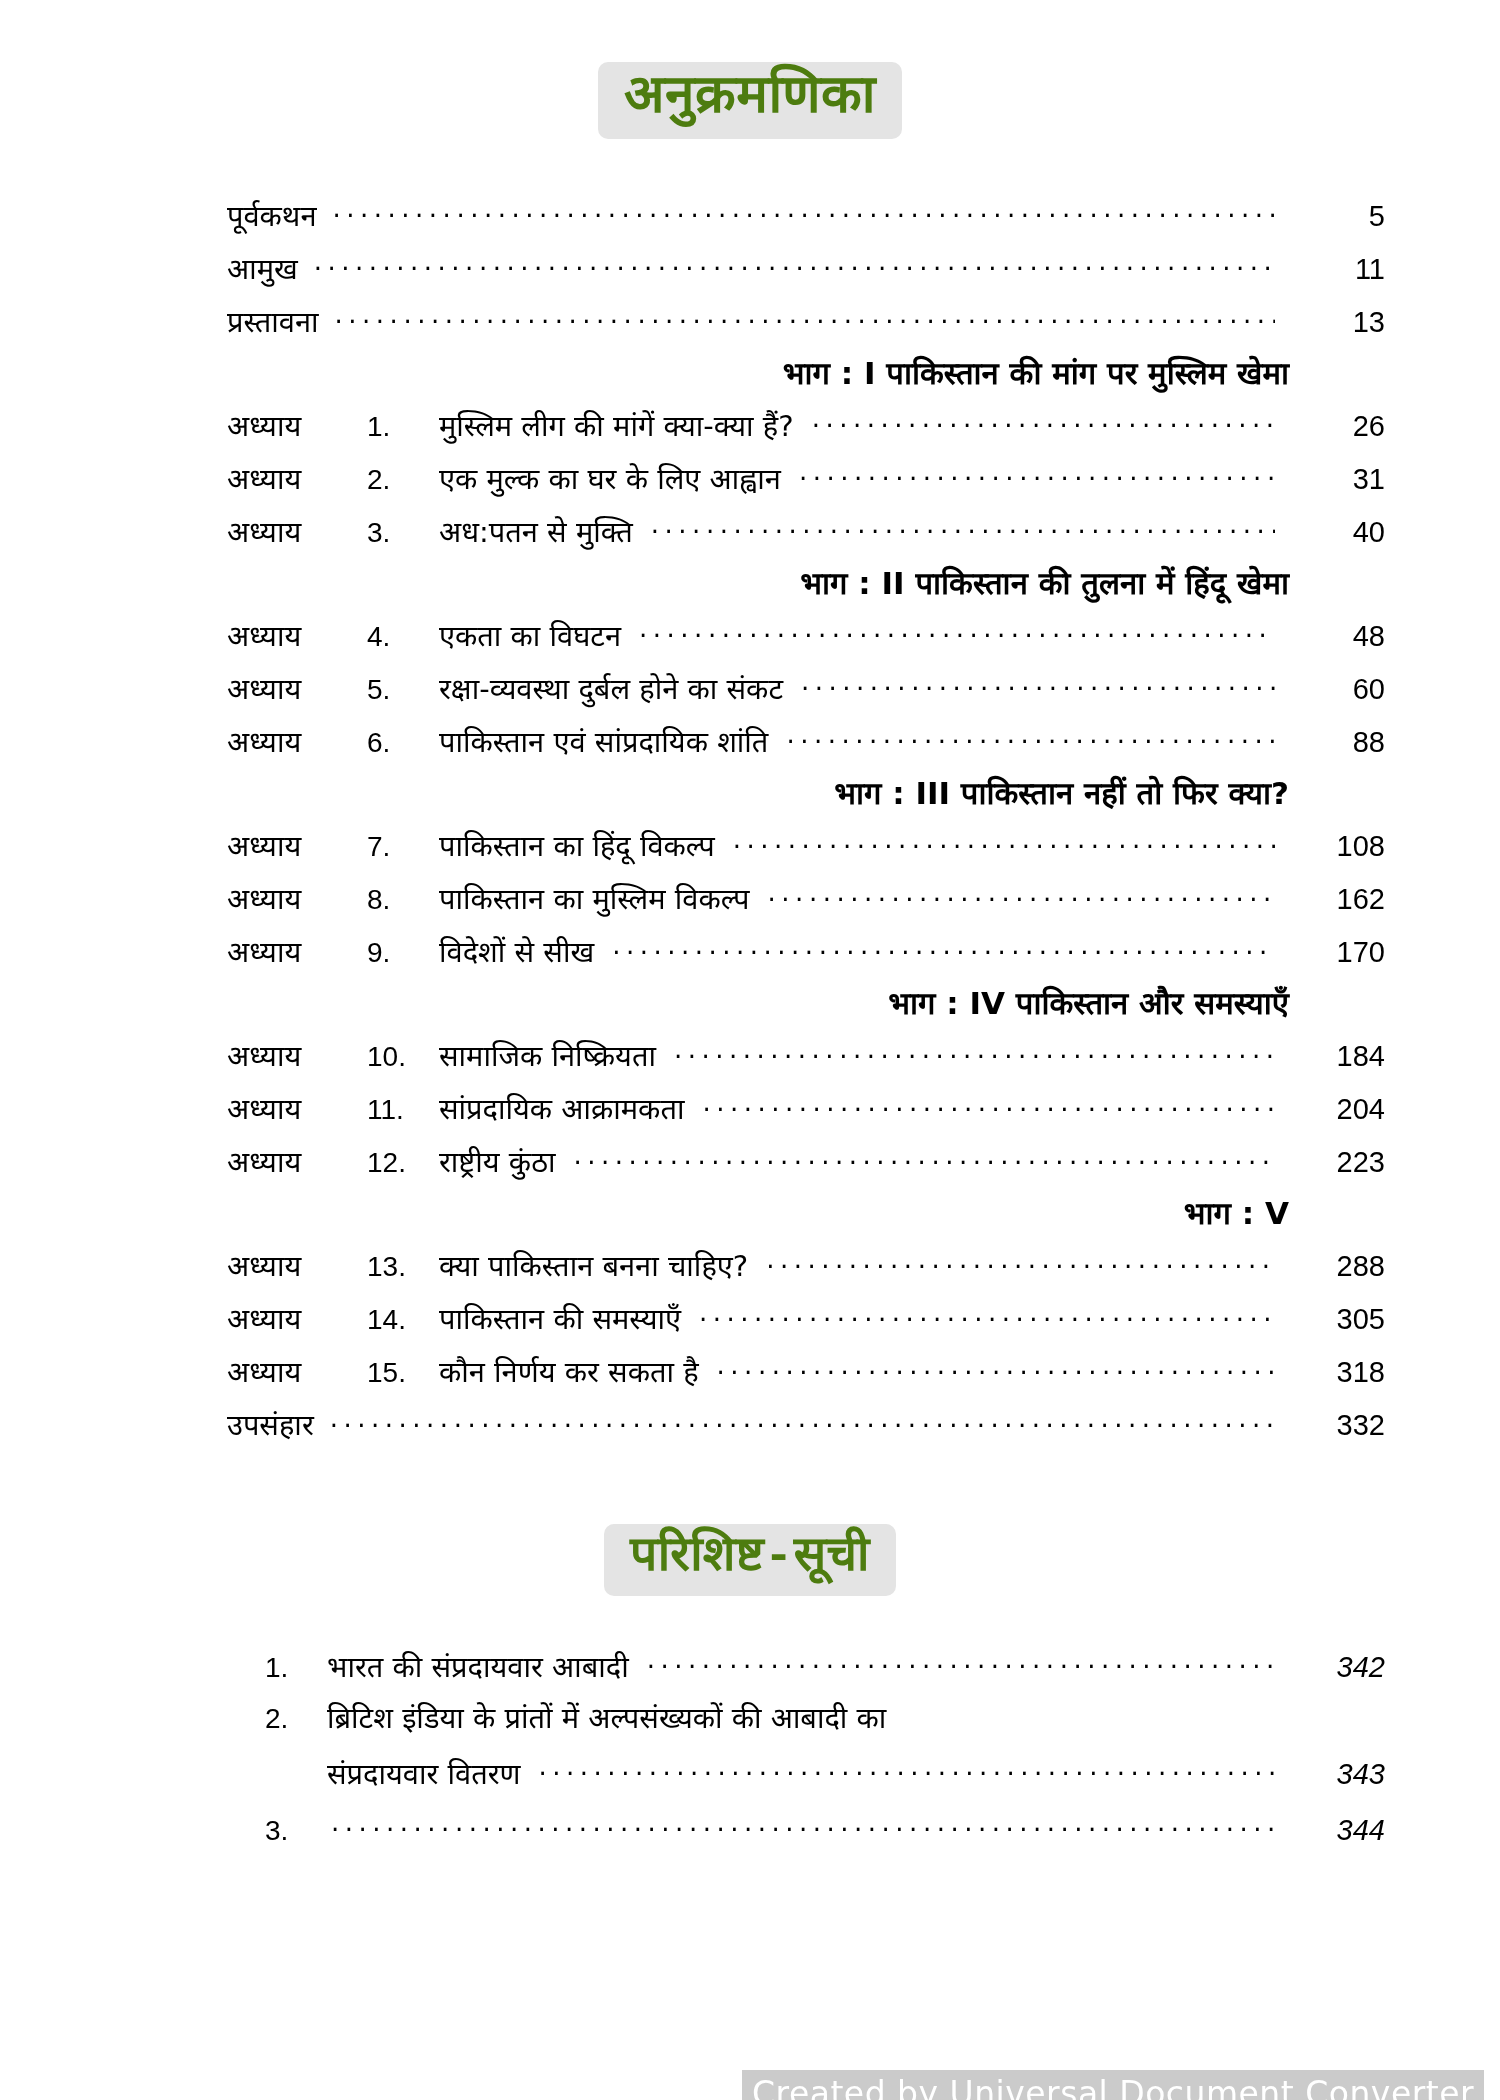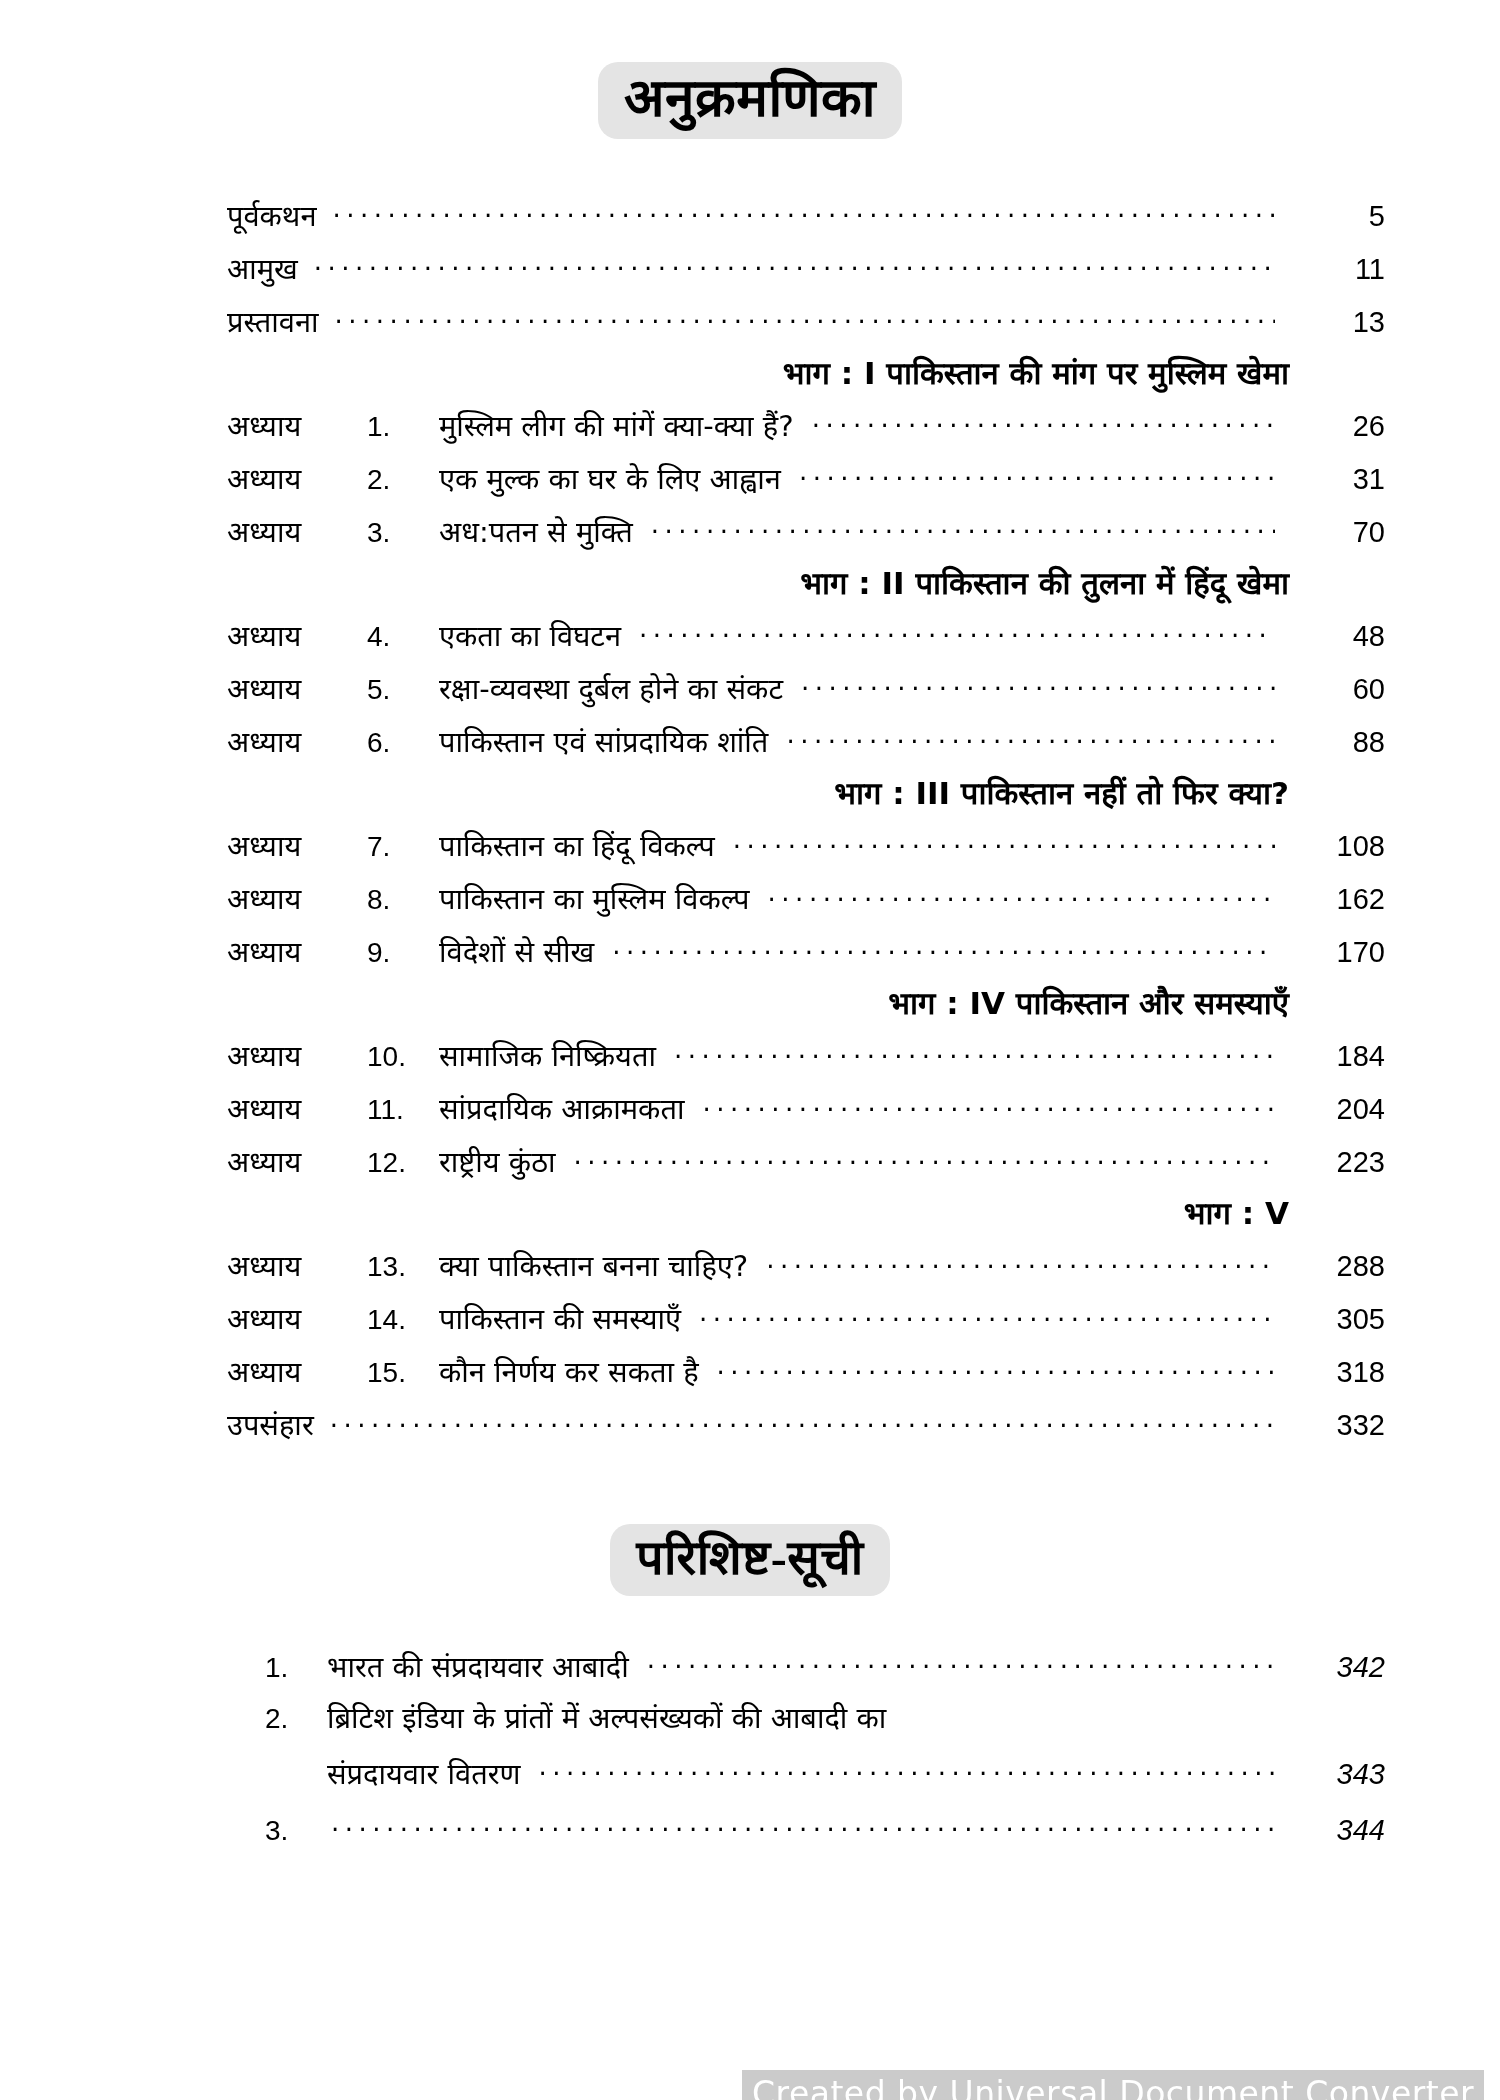--- a/index.html
+++ b/index.html
@@ -24,27 +24,27 @@
     padding: 0;
   }
 
   
   .heading-wrap {
     text-align: center;
   }
   .heading-box {
     display: inline-block;
     background: #e4e4e4;
-    border-radius: 20px;
+    border-radius: 10px;
     padding: 6px 26px 10px 26px;
-    font-family: Liberation Serif, serif;
+    font-family: Liberation Mono, monospace;
     font-weight: bold;
     letter-spacing: 0.5px;
     line-height: 1.15;
-    color: #000000;
+    color: #4d7c0f;
   }
   #toc-title .heading-box { font-size: 53px; }
   #appendix-title .heading-box { font-size: 48px; }
 
   #toc-title { margin-top: 62px; }
   #appendix-title { margin-top: 84px; }
 
   
   .toc {
     margin: 8px auto;
@@ -224,21 +224,21 @@
       <span class="ch-num">2.</span>
       <span class="title">एक मुल्क का घर के लिए आह्वान</span>
       <span class="leader"></span>
       <span class="pageno">31</span>
     </div>
     <div class="row">
       <span class="ch-word">अध्याय</span>
       <span class="ch-num">3.</span>
       <span class="title">अध:पतन से मुक्ति</span>
       <span class="leader"></span>
-      <span class="pageno">70</span>
+      <span class="pageno">40</span>
     </div>
 
     <div class="part-row">भाग : II पाकिस्तान की तुलना में हिंदू खेमा</div>
     <div class="row">
       <span class="ch-word">अध्याय</span>
       <span class="ch-num">4.</span>
       <span class="title">एकता का विघटन</span>
       <span class="leader"></span>
       <span class="pageno">48</span>
     </div>

